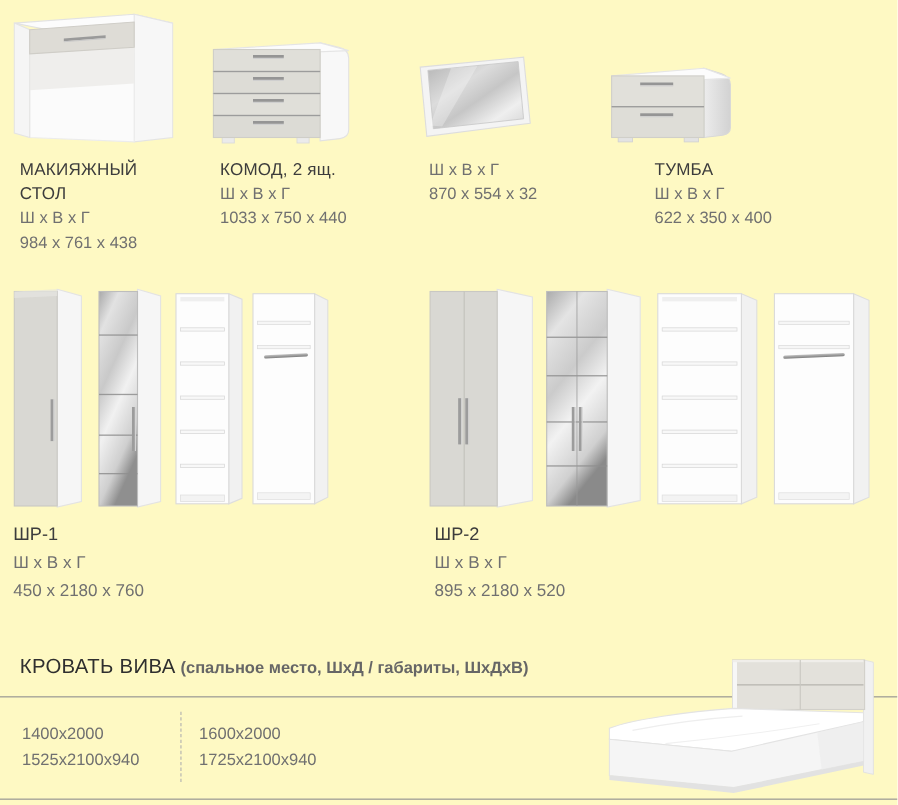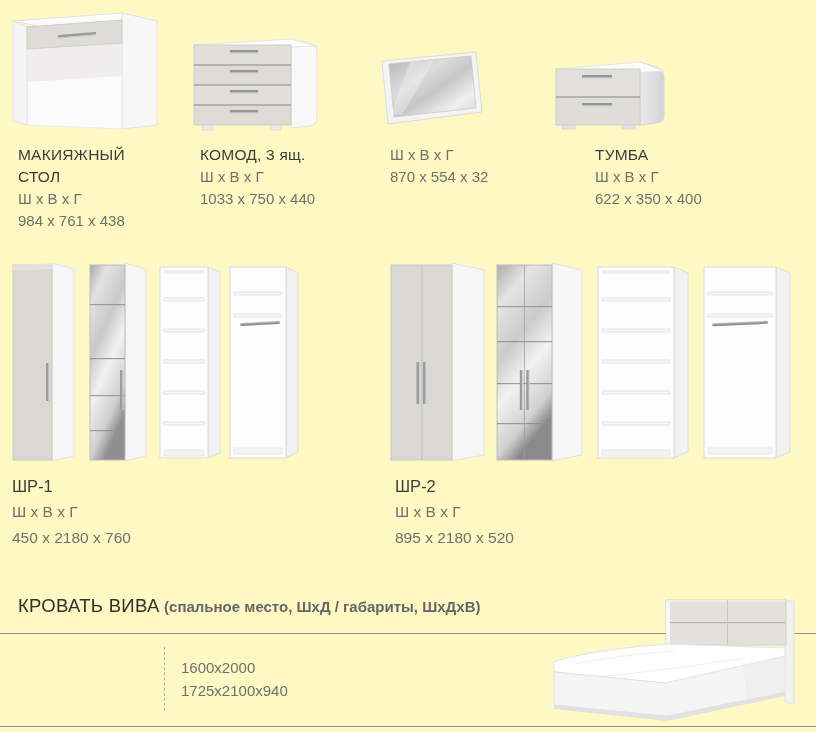--- a/index.html
+++ b/index.html
@@ -96,21 +96,21 @@
     <rect x="30" y="44" width="30" height="2.6" fill="#959595"></rect>
       <rect x="30" y="46.6" width="30" height="1" fill="#cfcfcf"></rect>
   </svg>
 
   <div class="product-label" style="left:18px">
     <div class="title" style="width:132px">МАКИЯЖНЫЙ СТОЛ</div>
     <div>Ш х В х Г</div>
     <div>984 х 761 х 438</div>
   </div>
   <div class="product-label" style="left:200px">
-    <div class="title">КОМОД, 3 ящ.</div>
+    <div class="title">КОМОД, 2 ящ.</div>
     <div>Ш х В х Г</div>
     <div>1033 х 750 х 440</div>
   </div>
   <div class="product-label" style="left:390px">
     <div>Ш х В х Г</div>
     <div>870 х 554 х 32</div>
   </div>
   <div class="product-label" style="left:595px">
     <div class="title">ТУМБА</div>
     <div>Ш х В х Г</div>
@@ -268,20 +268,24 @@
     <rect x="125" y="30" width="115" height="1.2" fill="#b9b7b1"></rect>
     <rect x="182" y="8" width="1" height="45" fill="#c9c7c1"></rect>
     <path d="M9,70 C30,62 80,55 122,52 L240,56 L240,64 C210,80 160,90 120,91 L9,80 Z" fill="#ffffff" stroke="#e3e3e3"></path>
     <path d="M30,72 C60,66 100,61 130,59" stroke="#eeeeee" fill="none"></path>
     <path d="M60,84 C100,80 150,74 200,66" stroke="#f0f0f0" fill="none"></path>
     <path d="M9,80 L120,91 L240,64 L240,100 L122,124 L9,113 Z" fill="#f5f5f5" stroke="#e3e3e3"></path>
     <polygon points="198,74 240,64 240,100 202,108" fill="#ececec" opacity=".7"></polygon>
     <polygon points="9,113 122,124 240,100 240,104 122,129 9,117" fill="#e2e2e2"></polygon>
   </svg>
 
+  <div class="bed-table-col" style="left:20px">
+    <div>1400x2000</div>
+    <div>1525x2100x940</div>
+  </div>
   <div class="dash-divider"></div>
   <div class="bed-table-col" style="left:181px">
     <div>1600x2000</div>
     <div>1725x2100x940</div>
   </div>
 
   <div class="hr" style="left:0;top:726px;width:816px"></div>
 
 </div>
 

